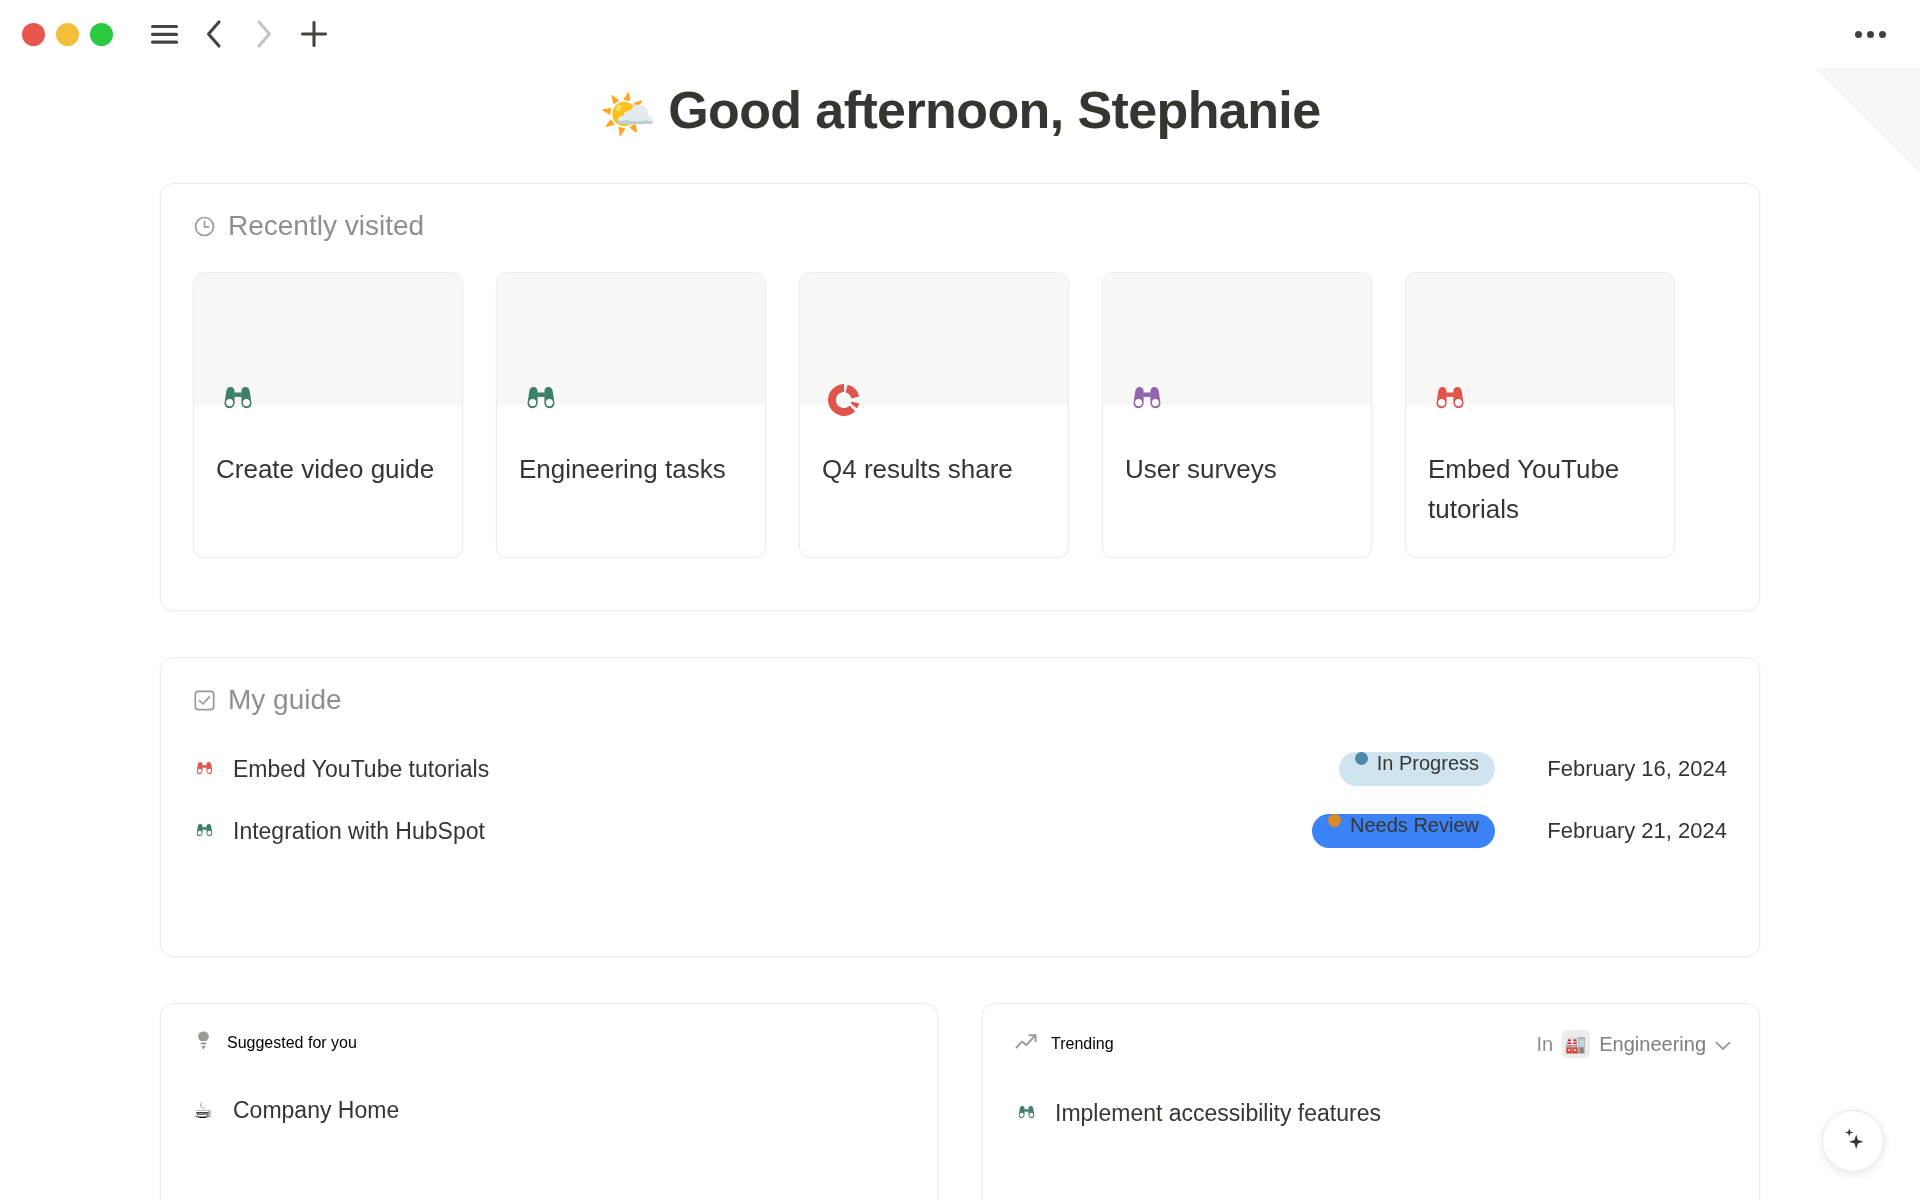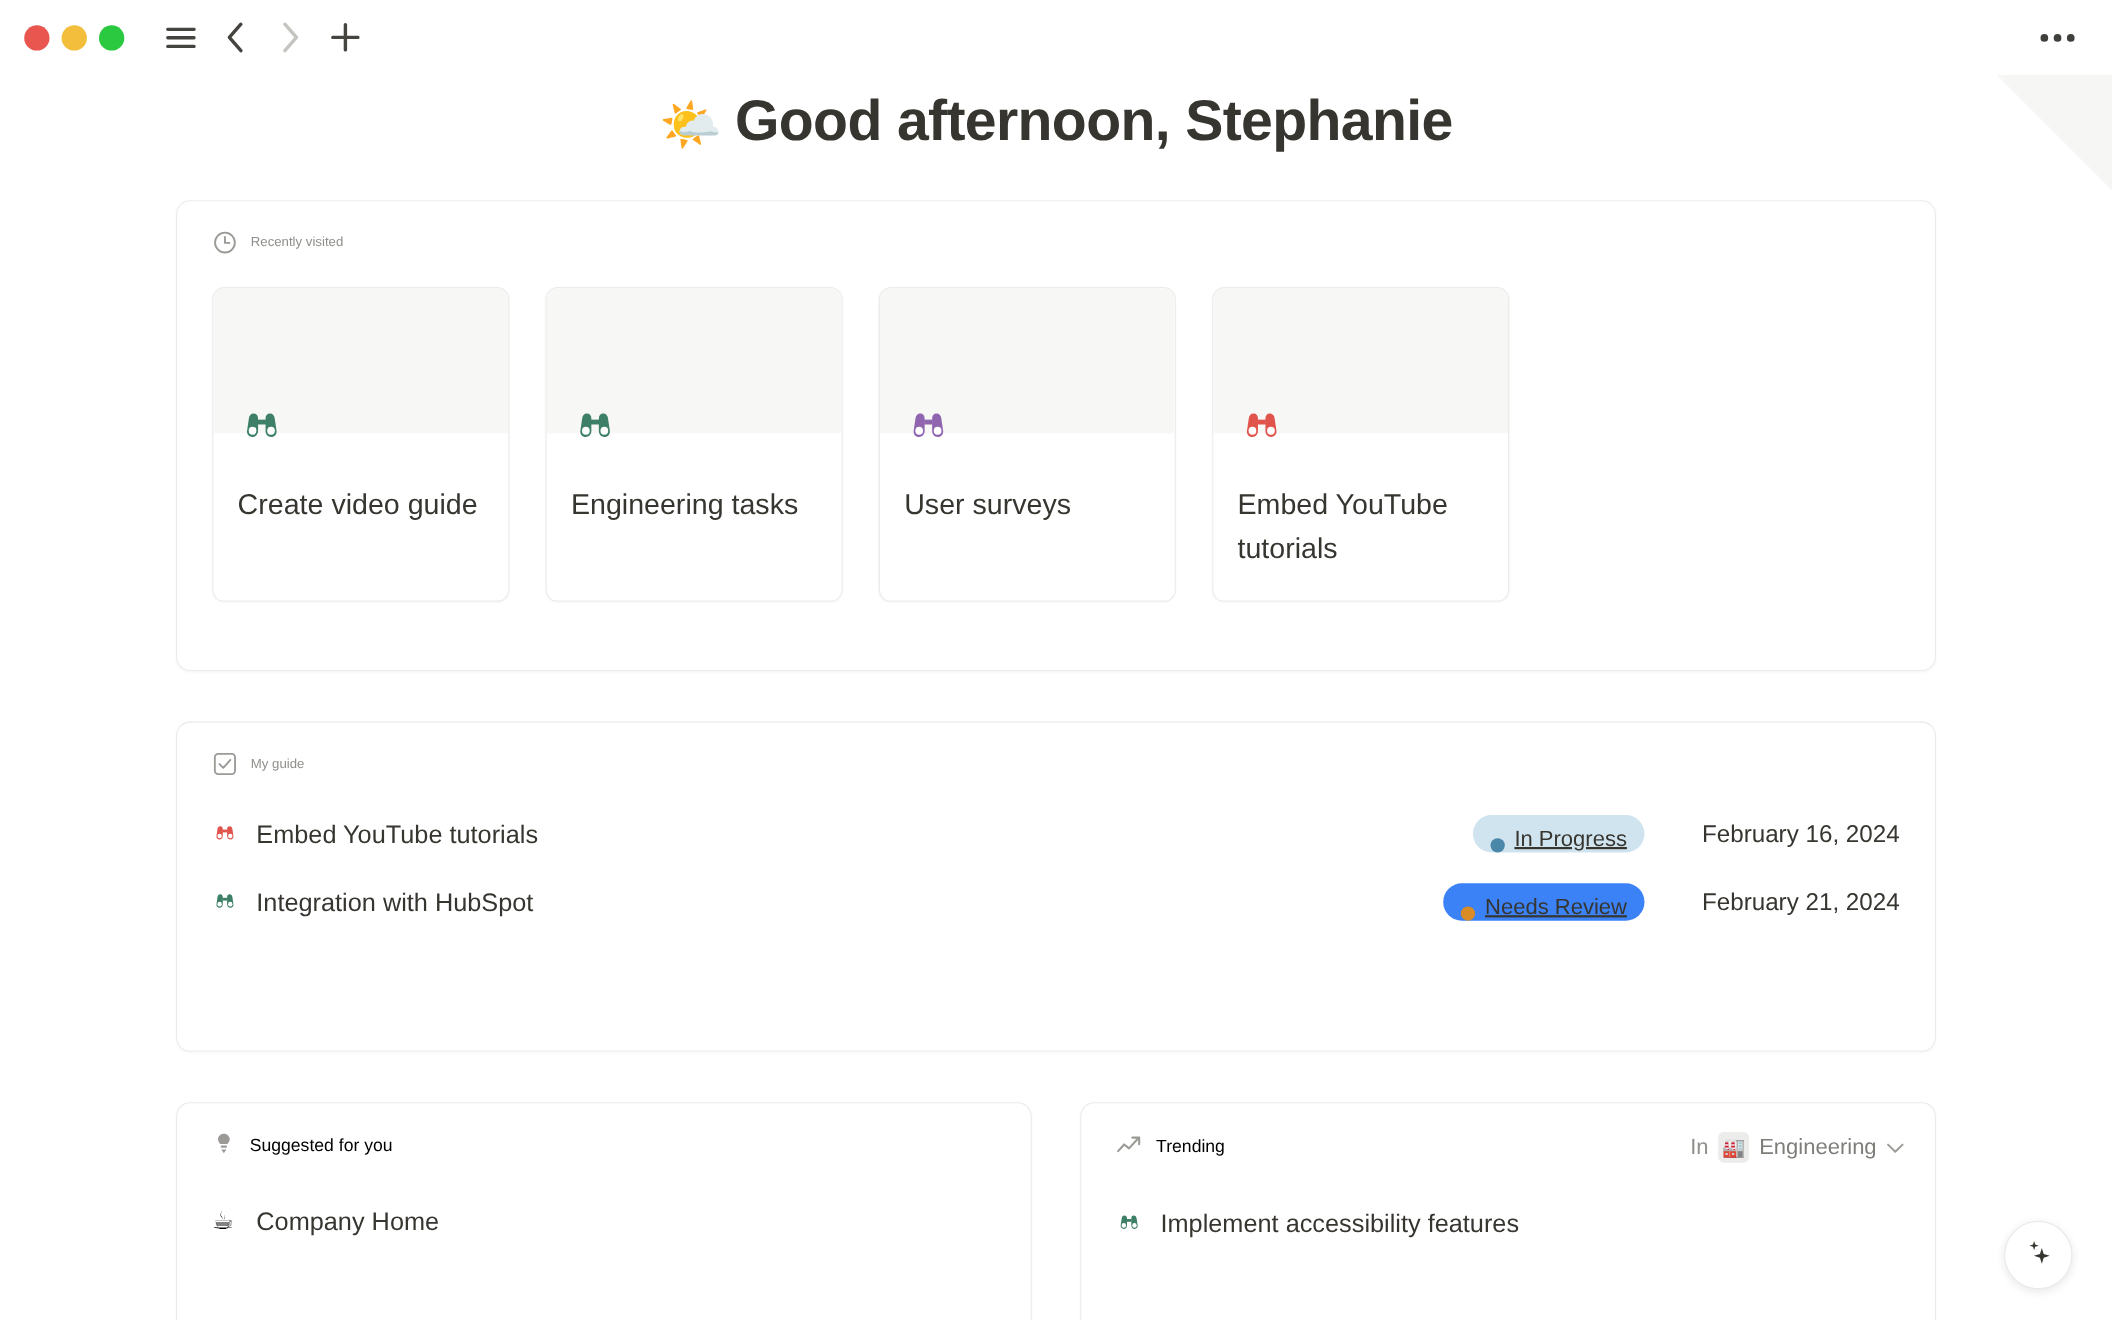--- a/index.html
+++ b/index.html
@@ -137,21 +137,21 @@
     align-items: center;
     gap: 13px;
     padding: 26px 0 0 32px;
   }
   .panel-head .head-icon {
     width: 22px; height: 22px;
     display: flex; align-items: center; justify-content: center;
     flex: 0 0 auto;
   }
   .panel-head .head-label {
-    font-size: 12px;
+    font-size: 28px;
     color: #908f8b;
     font-weight: normal;
   }
 
   
   #recent-panel { margin-top: 42px; height: 428px; }
 
   .cards-row {
     display: flex;
     gap: 33px;
@@ -209,29 +209,28 @@
   }
   .task-title {
     font-size: 23px;
     color: #37352f;
     margin-left: 14px;
     white-space: nowrap;
   }
   .task-spacer { flex: 1 1 auto; }
   .status-badge {
     display: inline-flex;
-    align-items: flex-end;
+    align-items: flex-start;
     gap: 9px;
     height: 34px;
     padding: 0 16px;
     border-radius: 17px;
     font-size: 20px;
     color: #37352f;
     white-space: nowrap;
-    text-decoration: underline;
   }
   .status-badge .sdot {
     width: 13px; height: 13px;
     border-radius: 50%;
     flex: 0 0 auto;
   }
   .task-date {
     font-size: 22px;
     color: #37352f;
     width: 232px;
@@ -412,20 +411,33 @@
                   </svg>
                 </span>
                 <div class="rv-title">Engineering tasks</div>
               </div>
             </div>
             <div class="rv-card">
               <div class="rv-cover"></div>
               <div class="rv-body">
                 <span class="rv-icon">
                   <svg width="40" height="40" viewBox="0 0 40 40" aria-hidden="true">
+                    <path d="M20 4 A16 16 0 1 0 31.3 31.3 L25.6 25.6 A8 8 0 1 1 20 12 Z" fill="#e0544c"></path>
+                    <path d="M23.6 4.8 A16 16 0 0 1 35.2 16.4 L27.4 18.4 A8 8 0 0 0 21.6 12.6 Z" fill="#e0544c"></path>
+                    <path d="M35.2 23.6 A16 16 0 0 1 33 28.6 L27 23.8 A8 8 0 0 0 27.4 21.6 Z" fill="#e0544c"></path>
+                  </svg>
+                </span>
+                <div class="rv-title">Q4 results share</div>
+              </div>
+            </div>
+            <div class="rv-card">
+              <div class="rv-cover"></div>
+              <div class="rv-body">
+                <span class="rv-icon">
+                  <svg width="40" height="40" viewBox="0 0 40 40" aria-hidden="true">
                     <path d="M12.6 7 C10 7 8.6 8.8 8.2 11.6 L6.6 22.5 C6.2 25.6 8.3 28.2 11.4 28.2 C14.5 28.2 16.6 25.8 16.6 22.8 L16.6 11.6 C16.6 8.8 15.2 7 12.6 7 Z" fill="#9065b0"></path>
                     <path d="M27.4 7 C30 7 31.4 8.8 31.8 11.6 L33.4 22.5 C33.8 25.6 31.7 28.2 28.6 28.2 C25.5 28.2 23.4 25.8 23.4 22.8 L23.4 11.6 C23.4 8.8 24.8 7 27.4 7 Z" fill="#9065b0"></path>
                     <rect x="16.2" y="12.5" width="7.6" height="4.4" fill="#9065b0"></rect>
                     <ellipse cx="11.6" cy="22.6" rx="3.5" ry="3.7" fill="#ffffff"></ellipse>
                     <ellipse cx="28.4" cy="22.6" rx="3.5" ry="3.7" fill="#ffffff"></ellipse>
                   </svg>
                 </span>
                 <div class="rv-title">User surveys</div>
               </div>
             </div>

